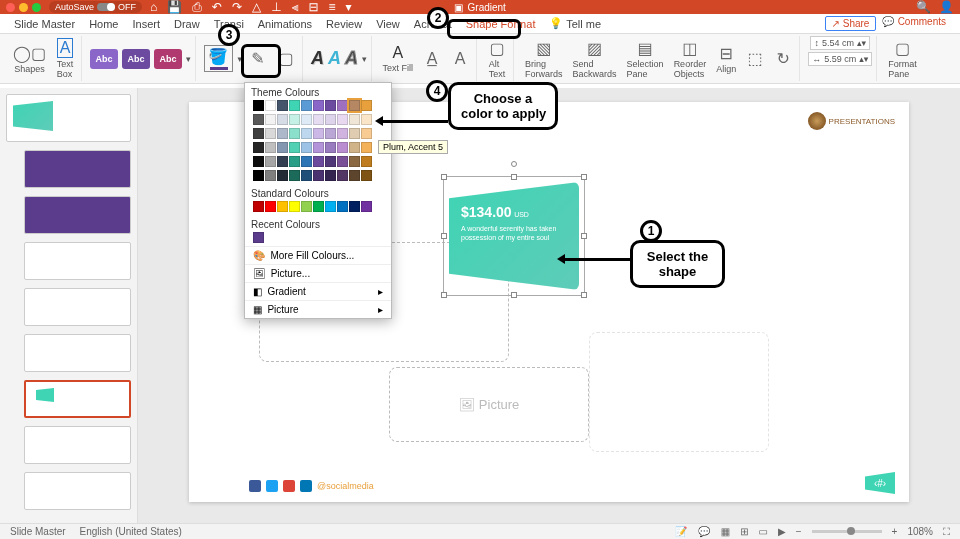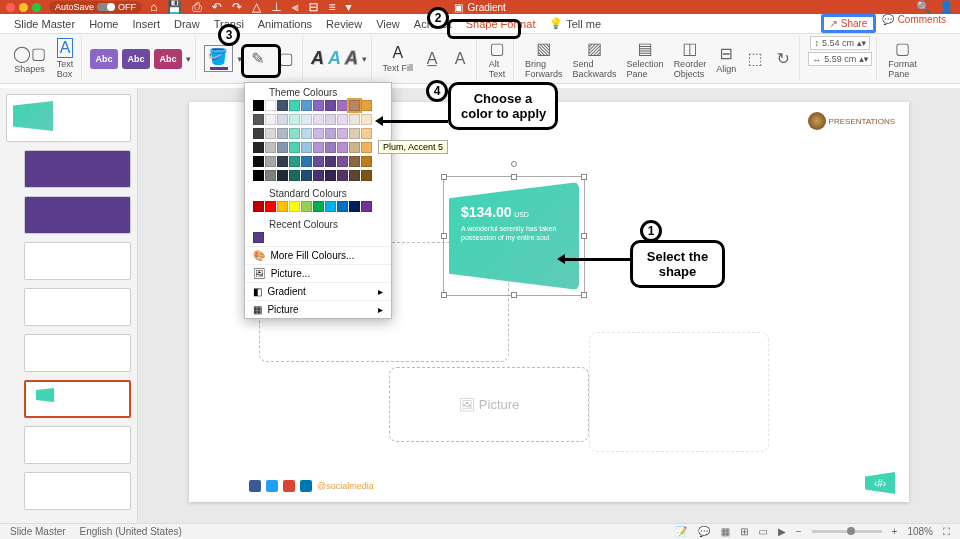--- a/index.html
+++ b/index.html
@@ -15,21 +15,21 @@
 .autosave .tog::after{content:"";position:absolute;right:0;width:8px;height:8px;background:#fff;border-radius:50%;}
 .titlebar-icons { display: flex; gap: 10px; margin-left: 8px; font-size: 12px; }
 .titlecenter { position: absolute; left: 50%; transform: translateX(-50%); display:flex; align-items:center; gap:4px; }
 .titleright { margin-left: auto; display:flex; gap:8px; font-size:12px; }
 
 
 .tabs { height: 20px; display: flex; align-items: center; gap: 14px; padding: 0 14px; font-size: 11px; color: #444; border-bottom: 1px solid #ddd; }
 .tabs .tab.active { color: #d24726; }
 .tabs .tellme { display:flex; align-items:center; gap:3px; }
 .tabs .right { margin-left: auto; display:flex; gap:6px; }
-.sharebtn { border:3px solid #3b82f6; padding:1px 6px; color:#d24726; font-size:10px; border-radius:2px; }
+.sharebtn { border:1px solid #3b82f6; padding:1px 6px; color:#d24726; font-size:10px; border-radius:2px; }
 .commentsbtn { color:#d24726; font-size:10px; }
 
 
 .ribbon { height: 50px; background: #f7f7f7; border-bottom: 1px solid #ddd; display: flex; align-items: center; padding: 2px 6px; gap: 4px; font-size: 9px; color:#555; }
 .rgroup { display: flex; align-items: center; gap: 4px; padding: 0 4px; border-right: 1px solid #e5e5e5; height: 100%; }
 .rgroup:last-child{border:none;}
 .rbtn { display: flex; flex-direction: column; align-items: center; justify-content: center; gap: 1px; padding: 2px 3px; min-width: 24px; }
 .rbtn .ic { font-size: 16px; color: #666; }
 .abcswatch { width: 28px; height: 20px; border-radius: 3px; display:flex;align-items:center;justify-content:center;color:#fff;font-size:9px;font-weight:bold; }
 .wordart { font-size: 18px; font-weight: bold; font-style: italic; }
@@ -43,21 +43,21 @@
 .thumb.child { height:38px; margin-left:18px; }
 .thumb.sel { border:2px solid #d24726; }
 .thumb .mini { position:absolute; }
 
 .canvas { flex: 1; position: relative; padding: 14px; }
 .slide { background: #fff; width: 720px; height: 400px; margin: 0 auto; position: relative; box-shadow: 0 1px 4px rgba(0,0,0,.2); }
 
 
 .picker { position: absolute; left: 244px; top: 82px; width: 148px; background: #fff; border: 1px solid #bbb; box-shadow: 0 3px 12px rgba(0,0,0,.3); z-index: 50; font-size: 10px; }
 .picker .nofill { text-align: center; padding: 4px; border-bottom: 1px solid #eee; }
-.picker .section { padding: 4px 24px 2px; font-size: 10px; color: #333; }
+.picker .section { padding: 4px 6px 2px; font-size: 10px; color: #333; }
 .picker .swatchrow { display: flex; gap: 1px; padding: 0 8px 3px; }
 .sw { width: 11px; height: 11px; border: 1px solid rgba(0,0,0,.15); }
 .picker .menuitem { padding: 3px 8px; display: flex; align-items: center; gap: 5px; border-top:1px solid #eee;}
 .picker .menuitem:first-of-type{border-top:1px solid #ddd;}
 .picker .arrow{margin-left:auto;}
 
 
 .shape-sel { position: absolute; left: 260px; top: 80px; width: 130px; height: 108px; }
 .shape-sel .handles { position:absolute; inset:-6px; border:1px solid #aaa; }
 .shape-sel .h { position:absolute; width:6px; height:6px; background:#fff; border:1px solid #888; }

